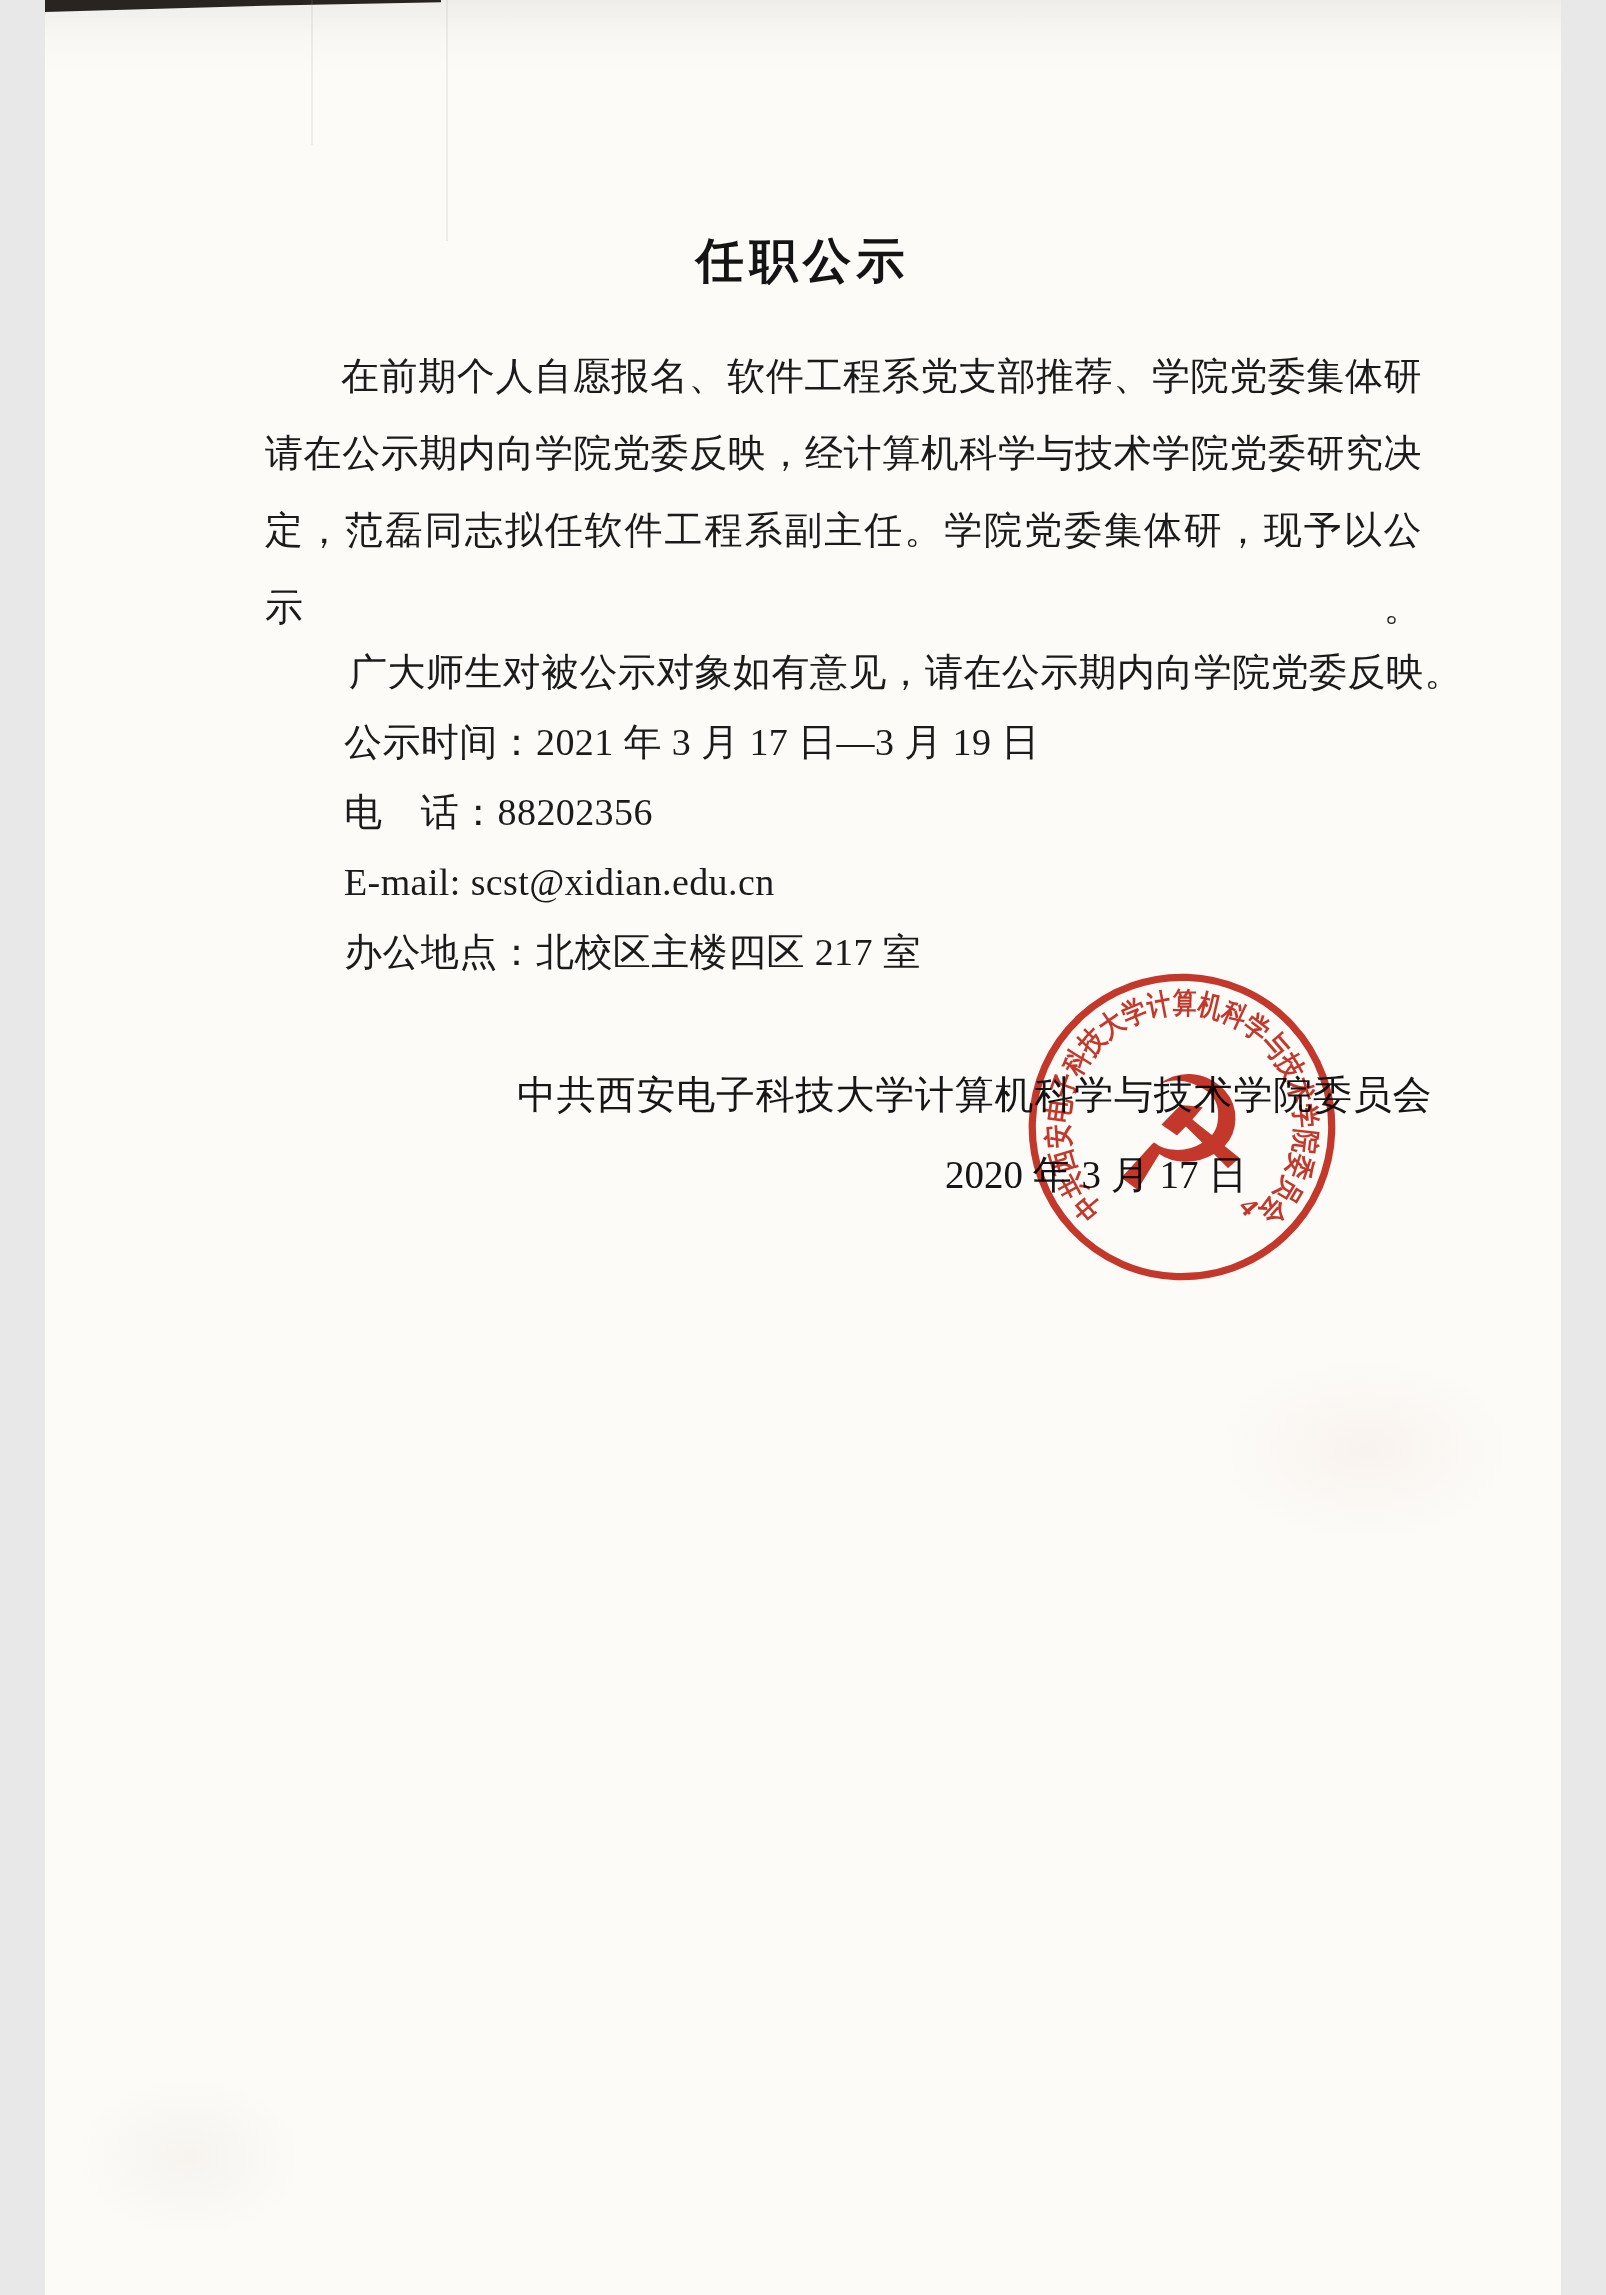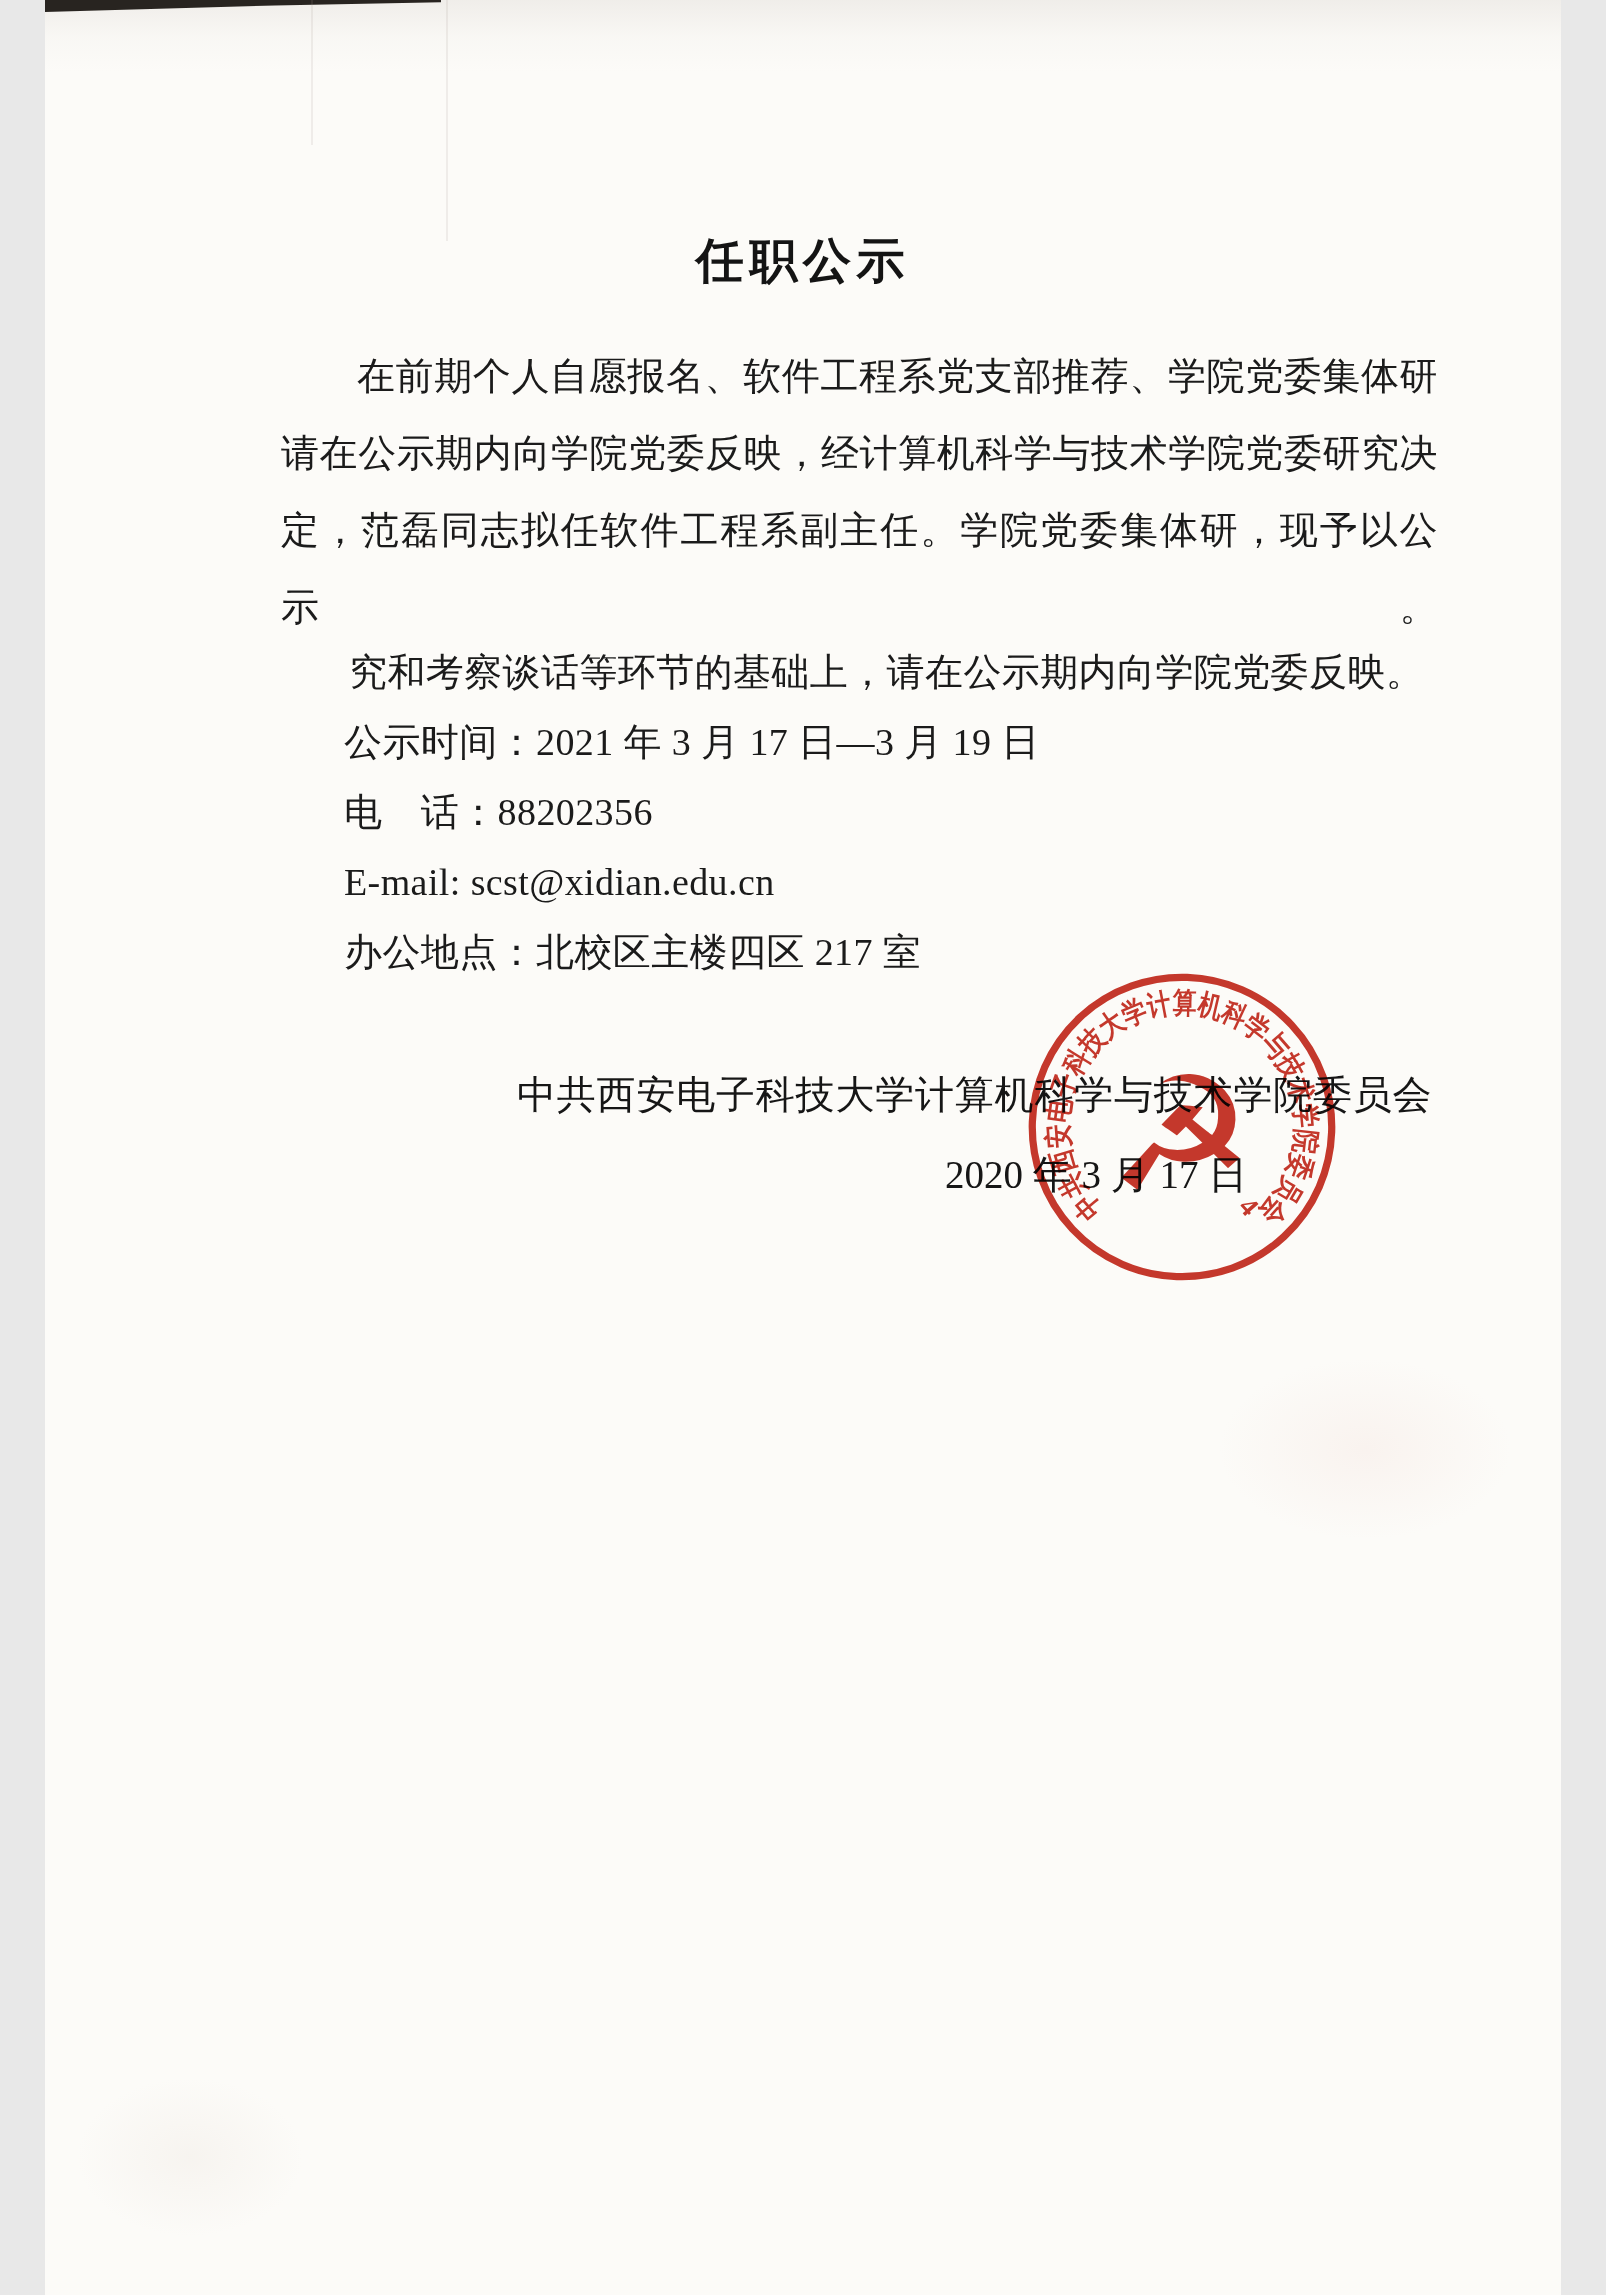--- a/index.html
+++ b/index.html
@@ -36,21 +36,21 @@
     margin: 0;
     text-align: center;
     font-family: "DejaVu Sans", "Liberation Sans", sans-serif;
     font-weight: 700;
     font-size: 48px;
     letter-spacing: 5.6px;
     color: #141414;
   }
   .para1 {
     position: absolute;
-    left: 236px; top: 338px;
+    left: 220px; top: 338px;
     width: 1157px;
     font-size: 38px;
     line-height: 77px;
     letter-spacing: 0.4px;
   }
   .block2 {
     position: absolute;
     left: 228px; top: 637px;
     width: 1157px;
     font-size: 38px;
@@ -113,21 +113,21 @@
 
   <h1 class="title">任职公示</h1>
 
   <div class="para1">
     <div class="line wrapfill indent">在前期个人自愿报名、软件工程系党支部推荐、学院党委集体研</div>
     <div class="line wrapfill">请在公示期内向学院党委反映，经计算机科学与技术学院党委研究决</div>
     <div class="line wrapfill">定，范磊同志拟任软件工程系副主任。学院党委集体研，现予以公示。</div>
   </div>
 
   <div class="block2">
-    <div class="line indent">究和考察谈话等环节的基础上，请在公示期内向学院党委反映。</div>
+    <div class="line indent">广大师生对被公示对象如有意见，请在公示期内向学院党委反映。</div>
     <div class="line contact">公示时间：2021 年 3 月 17 日—3 月 19 日</div>
     <div class="line contact">电　话：88202356</div>
     <div class="line contact">E-mail: scst@xidian.edu.cn</div>
     <div class="line contact">办公地点：北校区主楼四区 217 室</div>
   </div>
 
   <div class="signature">中共西安电子科技大学计算机科学与技术学院委员会</div>
 
   <div class="dateline">2020 年 3 月 17 日</div>
 

